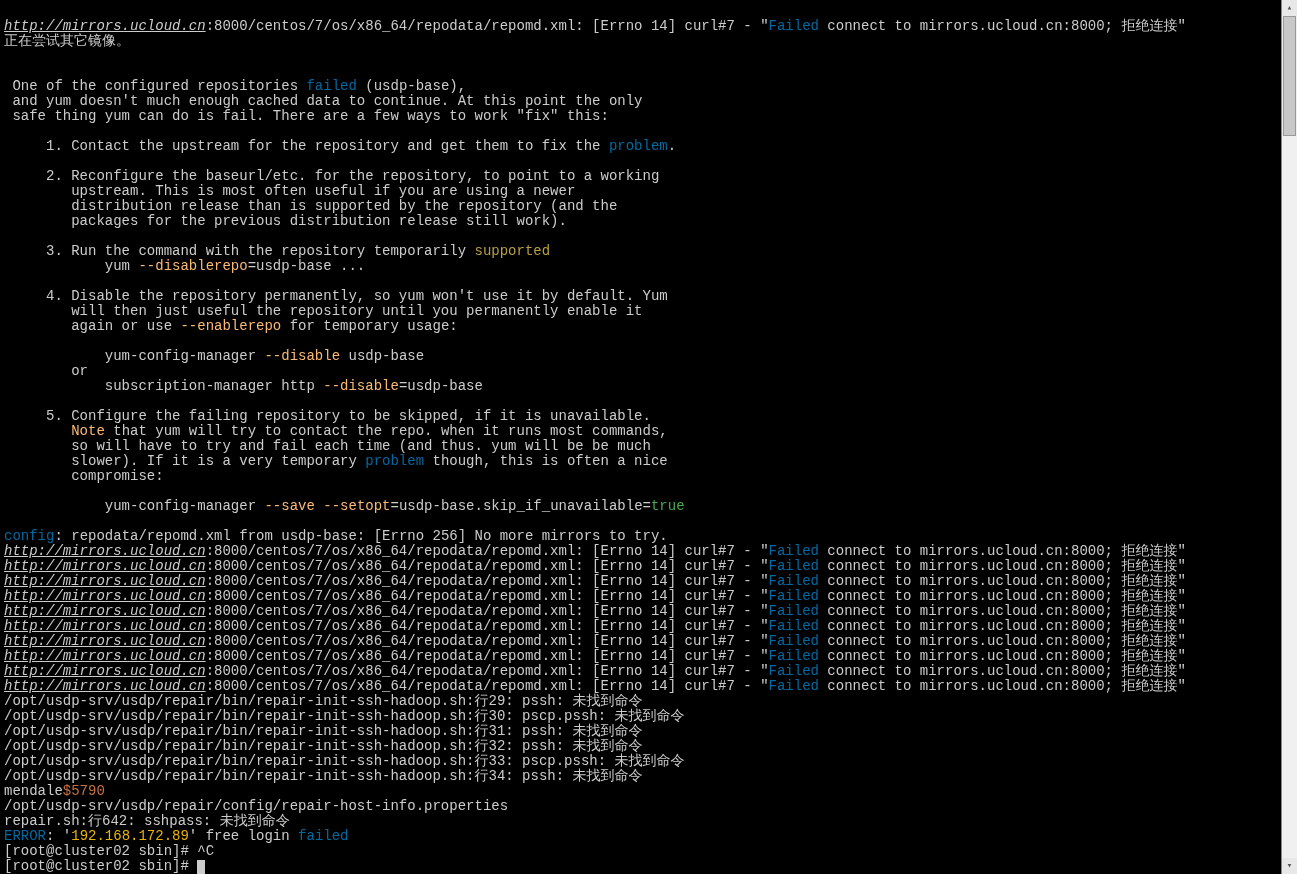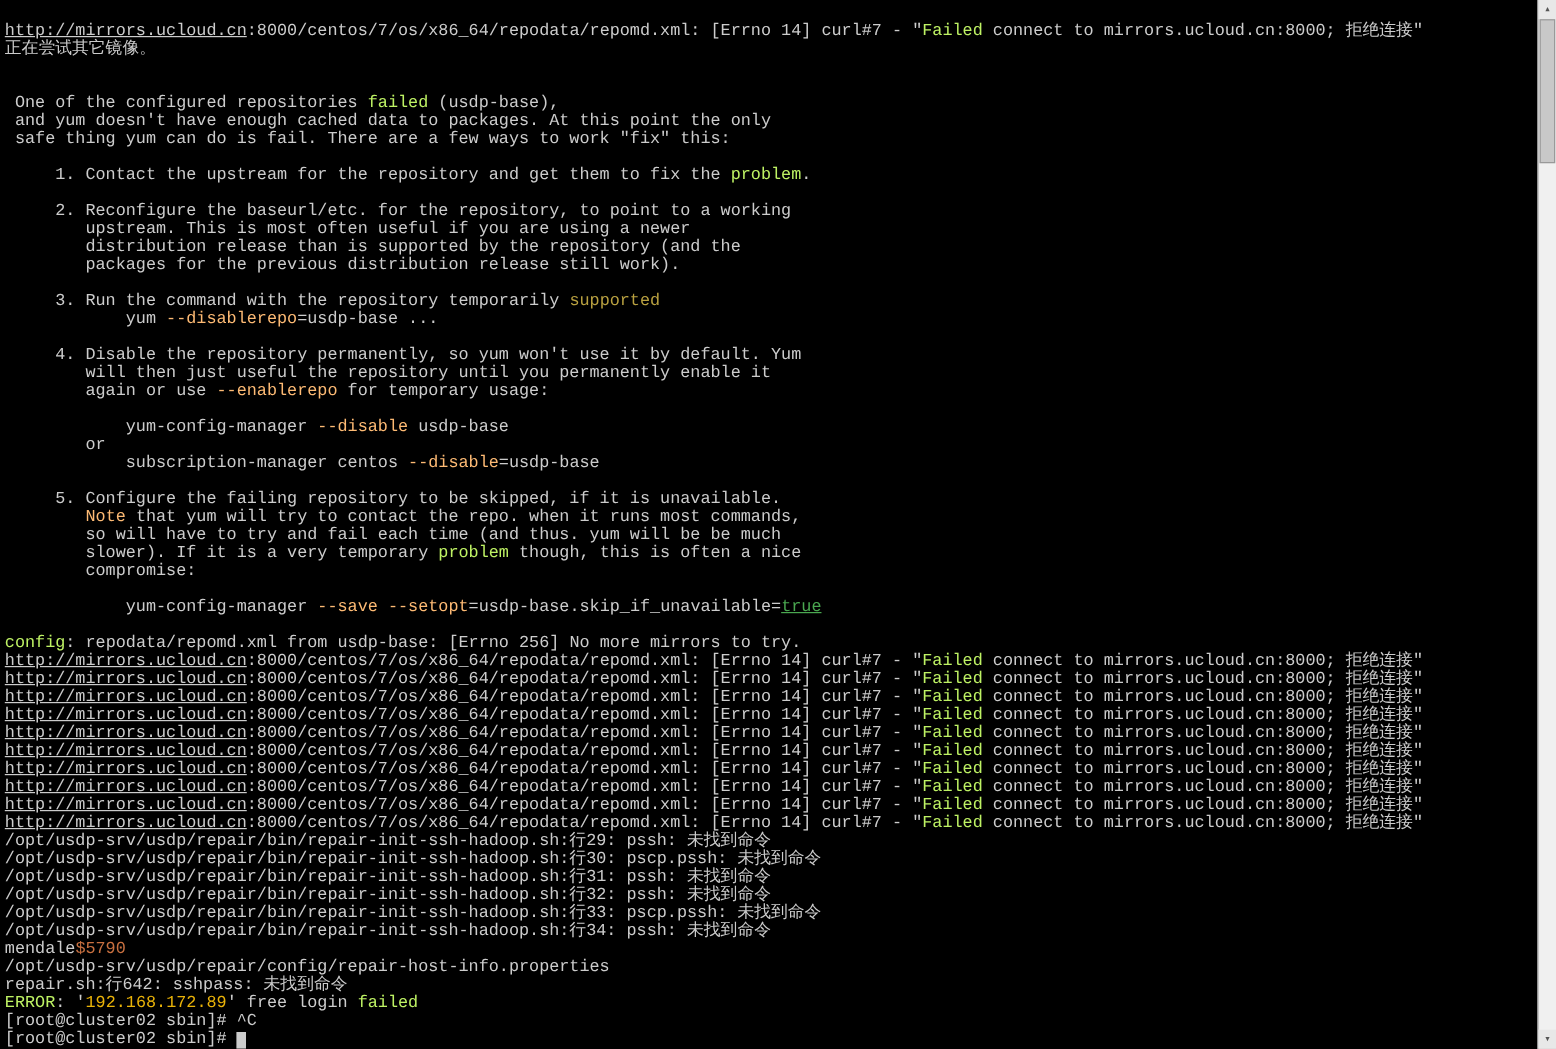--- a/index.html
+++ b/index.html
@@ -41,65 +41,65 @@
   }
   .scroll-up { top: 0; }
   .scroll-down { bottom: 0; }
   .scroll-thumb {
     position: absolute;
     left: 1px;
     right: 1px;
     background: #c8c8c8;
     border: 1px solid #999;
   }
-  .link { color: #ccc; text-decoration: underline; }
-  .red { color: #bef264; }
+  .link { color: #ccc; text-decoration: underline; font-style: italic; }
+  .red { color: #0369a1; }
   .yellow { color: #b8a040; }
   .cyan { color: #fdba74; }
-  .green { color: #4aa850; text-decoration: underline; }
+  .green { color: #4aa850; }
   .magenta { color: #eab308; }
   .orange { color: #c87040; font-family: Liberation Mono, monospace; }
   .cursor {
     display: inline-block;
     width: 8px;
     height: 14px;
     background: #ccc;
     vertical-align: text-bottom;
   }
 </style>
 </head>
 <body>
 
 <div class="terminal-wrapper">
 <div class="terminal">
 <span class="link">http://mirrors.ucloud.cn</span><span>:8000/centos/7/os/x86_64/repodata/repomd.xml: [Errno 14] curl#7 - "</span><span class="red">Failed</span><span> connect to mirrors.ucloud.cn:8000; 拒绝连接"</span>
 <span>正在尝试其它镜像。</span>
 
 
 <span> One of the configured repositories </span><span class="red">failed</span><span> (usdp-base),</span>
-<span> and yum doesn't have enough cached data to packages. At this point the only</span>
+<span> and yum doesn't much enough cached data to continue. At this point the only</span>
 <span> safe thing yum can do is fail. There are a few ways to work "fix" this:</span>
 
 <span>     1. Contact the upstream for the repository and get them to fix the </span><span class="red">problem</span><span>.</span>
 
 <span>     2. Reconfigure the baseurl/etc. for the repository, to point to a working</span>
 <span>        upstream. This is most often useful if you are using a newer</span>
 <span>        distribution release than is supported by the repository (and the</span>
 <span>        packages for the previous distribution release still work).</span>
 
 <span>     3. Run the command with the repository temporarily </span><span class="yellow">supported</span>
 <span>            yum </span><span class="cyan">--disablerepo</span><span>=usdp-base ...</span>
 
 <span>     4. Disable the repository permanently, so yum won't use it by default. Yum</span>
 <span>        will then just useful the repository until you permanently enable it</span>
 <span>        again or use </span><span class="cyan">--enablerepo</span><span> for temporary usage:</span>
 
 <span>            yum-config-manager </span><span class="cyan">--disable</span><span> usdp-base</span>
 <span>        or</span>
-<span>            subscription-manager centos </span><span class="cyan">--disable</span><span>=usdp-base</span>
+<span>            subscription-manager http </span><span class="cyan">--disable</span><span>=usdp-base</span>
 
 <span>     5. Configure the failing repository to be skipped, if it is unavailable.</span>
 <span>        </span><span class="cyan">Note</span><span> that yum will try to contact the repo. when it runs most commands,</span>
 <span>        so will have to try and fail each time (and thus. yum will be be much</span>
 <span>        slower). If it is a very temporary </span><span class="red">problem</span><span> though, this is often a nice</span>
 <span>        compromise:</span>
 
 <span>            yum-config-manager </span><span class="cyan">--save</span><span> </span><span class="cyan">--setopt</span><span>=usdp-base.skip_if_unavailable=</span><span class="green">true</span>
 
 <span class="red">config</span><span>: repodata/repomd.xml from usdp-base: [Errno 256] No more mirrors to try.</span>

